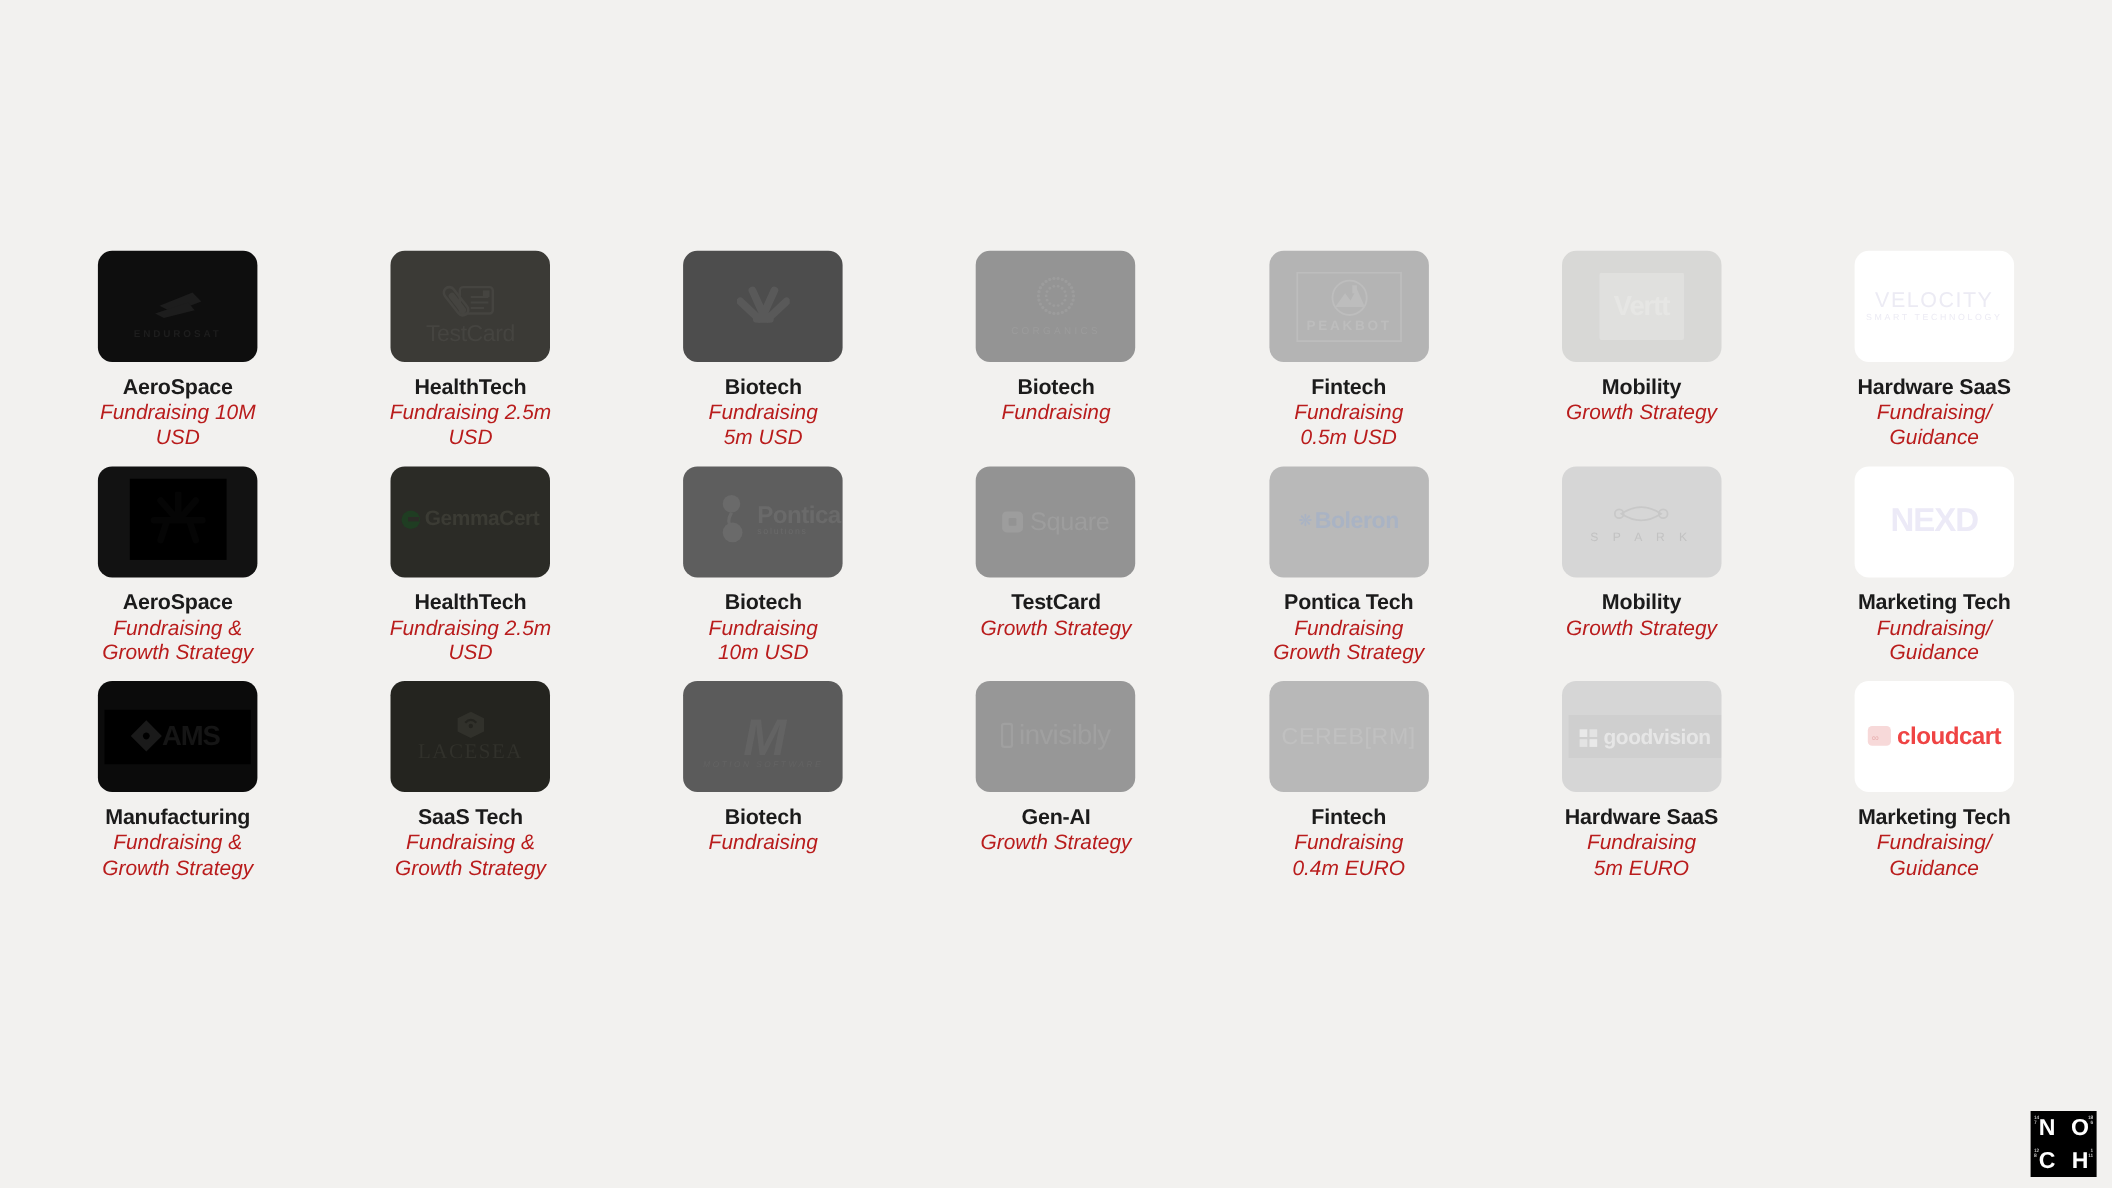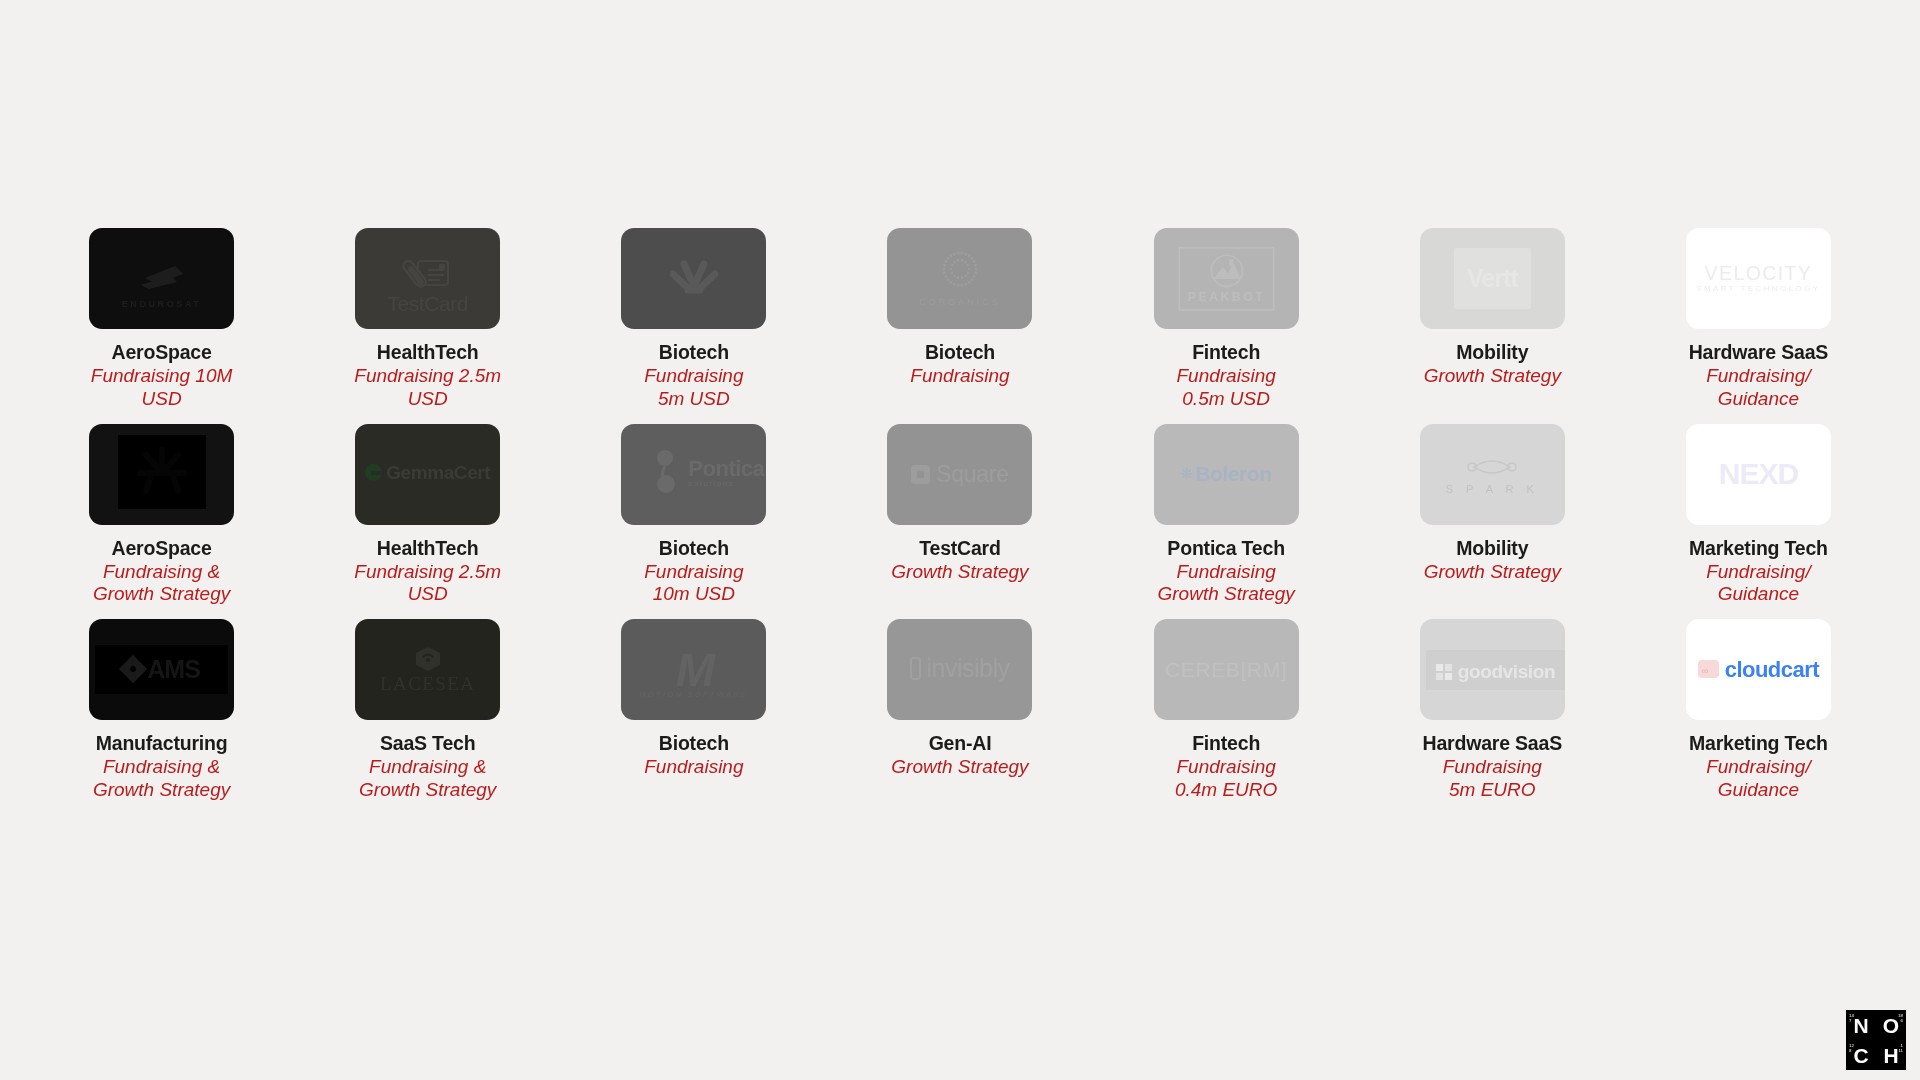--- a/index.html
+++ b/index.html
@@ -452,21 +452,21 @@
         <div class="card-service">Fundraising
 5m EURO</div>
       </div>
     </div>
     <div class="company-card">
       <div class="logo-tile" style="background:#ffffff;">
         <div class="logo-mark" style="color:#f6e3e3;"><span class="inline-mark" style="gap:6px;">
             <span style="display:inline-block;width:21px;height:18px;border-radius:4px;background:#f7d9d9;position:relative;">
               <span style="position:absolute;left:4px;top:7px;font-size:9px;color:#e9b0b0;">∞</span>
             </span>
-            <span style="font-size:22px;font-weight:600;letter-spacing:-.5px;color:#3b82f6;">cloudcart</span>
+            <span style="font-size:22px;font-weight:600;letter-spacing:-.5px;color:#ef4444;">cloudcart</span>
           </span></div>
       </div>
       <div class="card-caption">
         <div class="card-sector">Marketing Tech</div>
         <div class="card-service">Fundraising/
 Guidance</div>
       </div>
     </div>
   </div>
 

